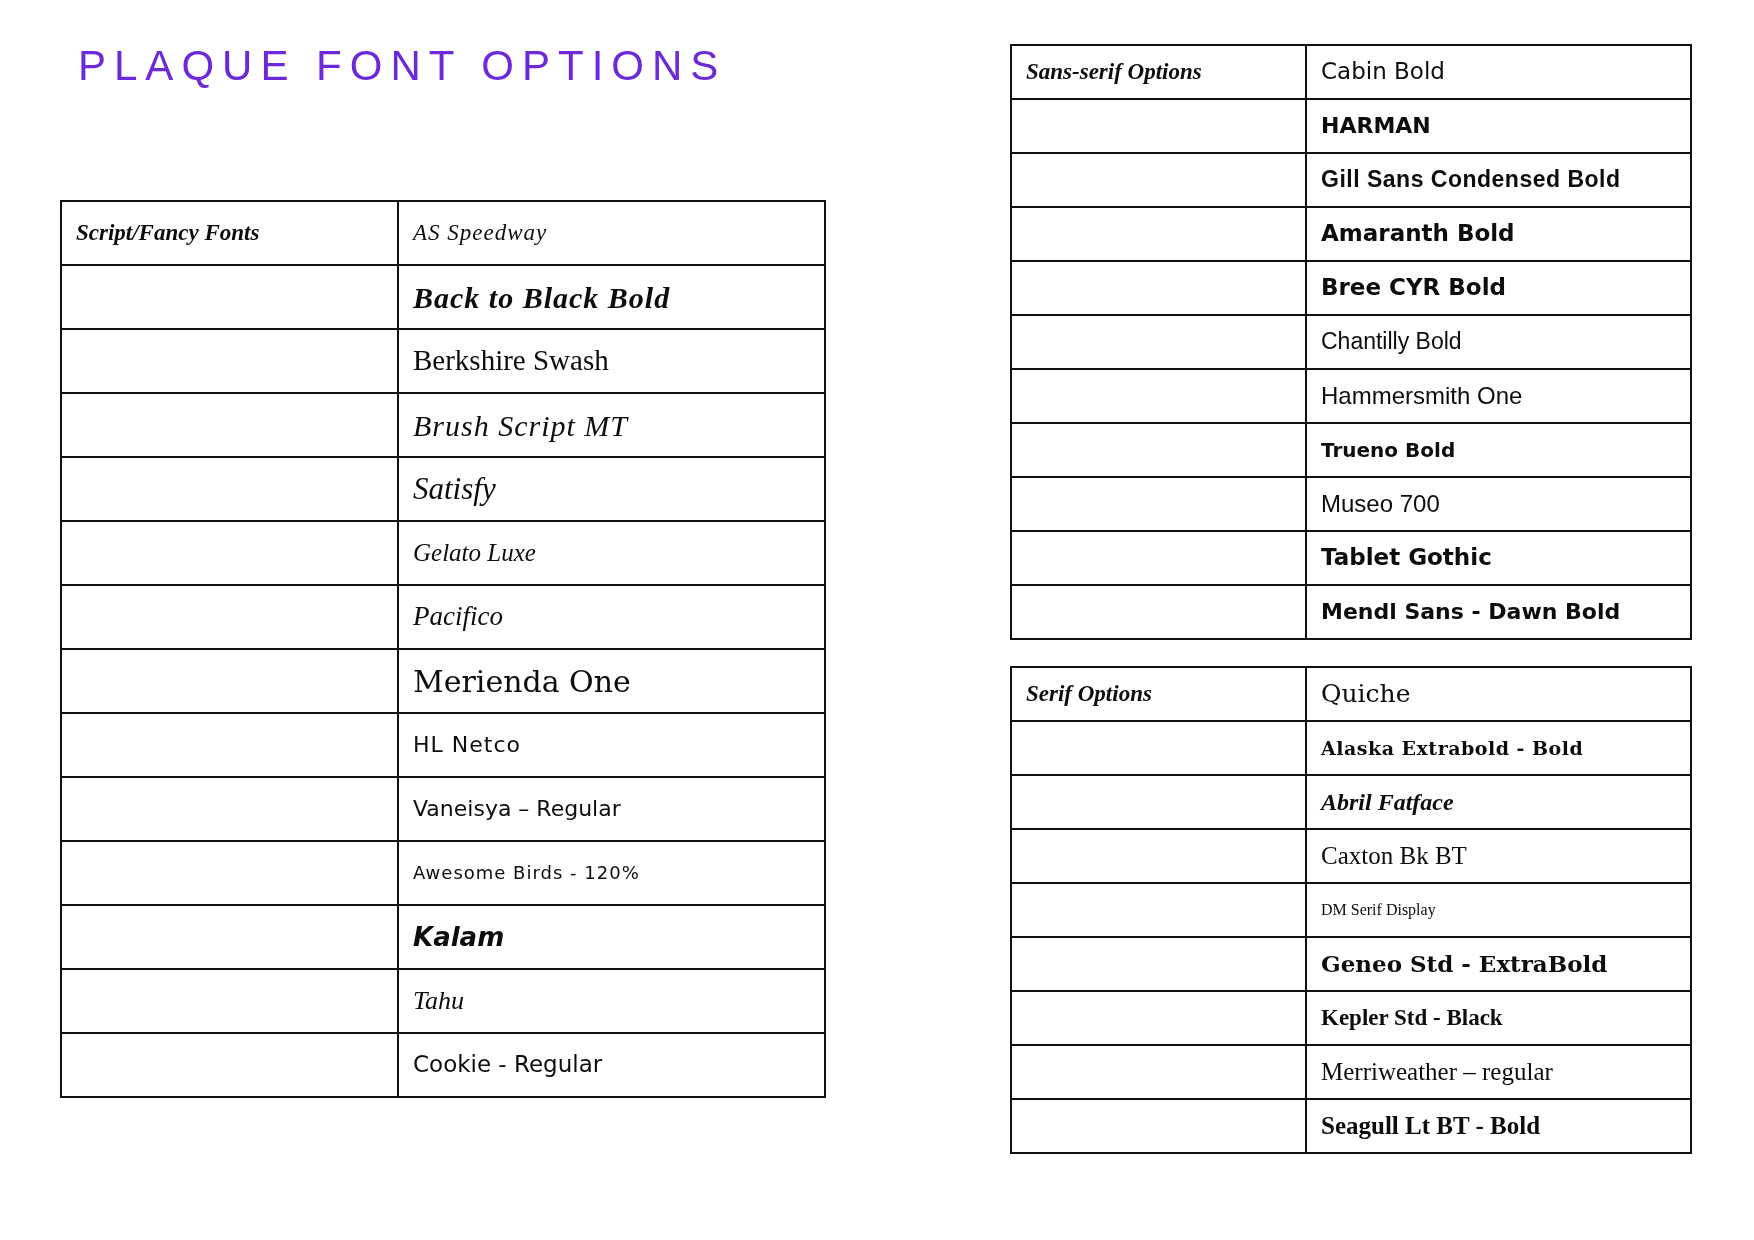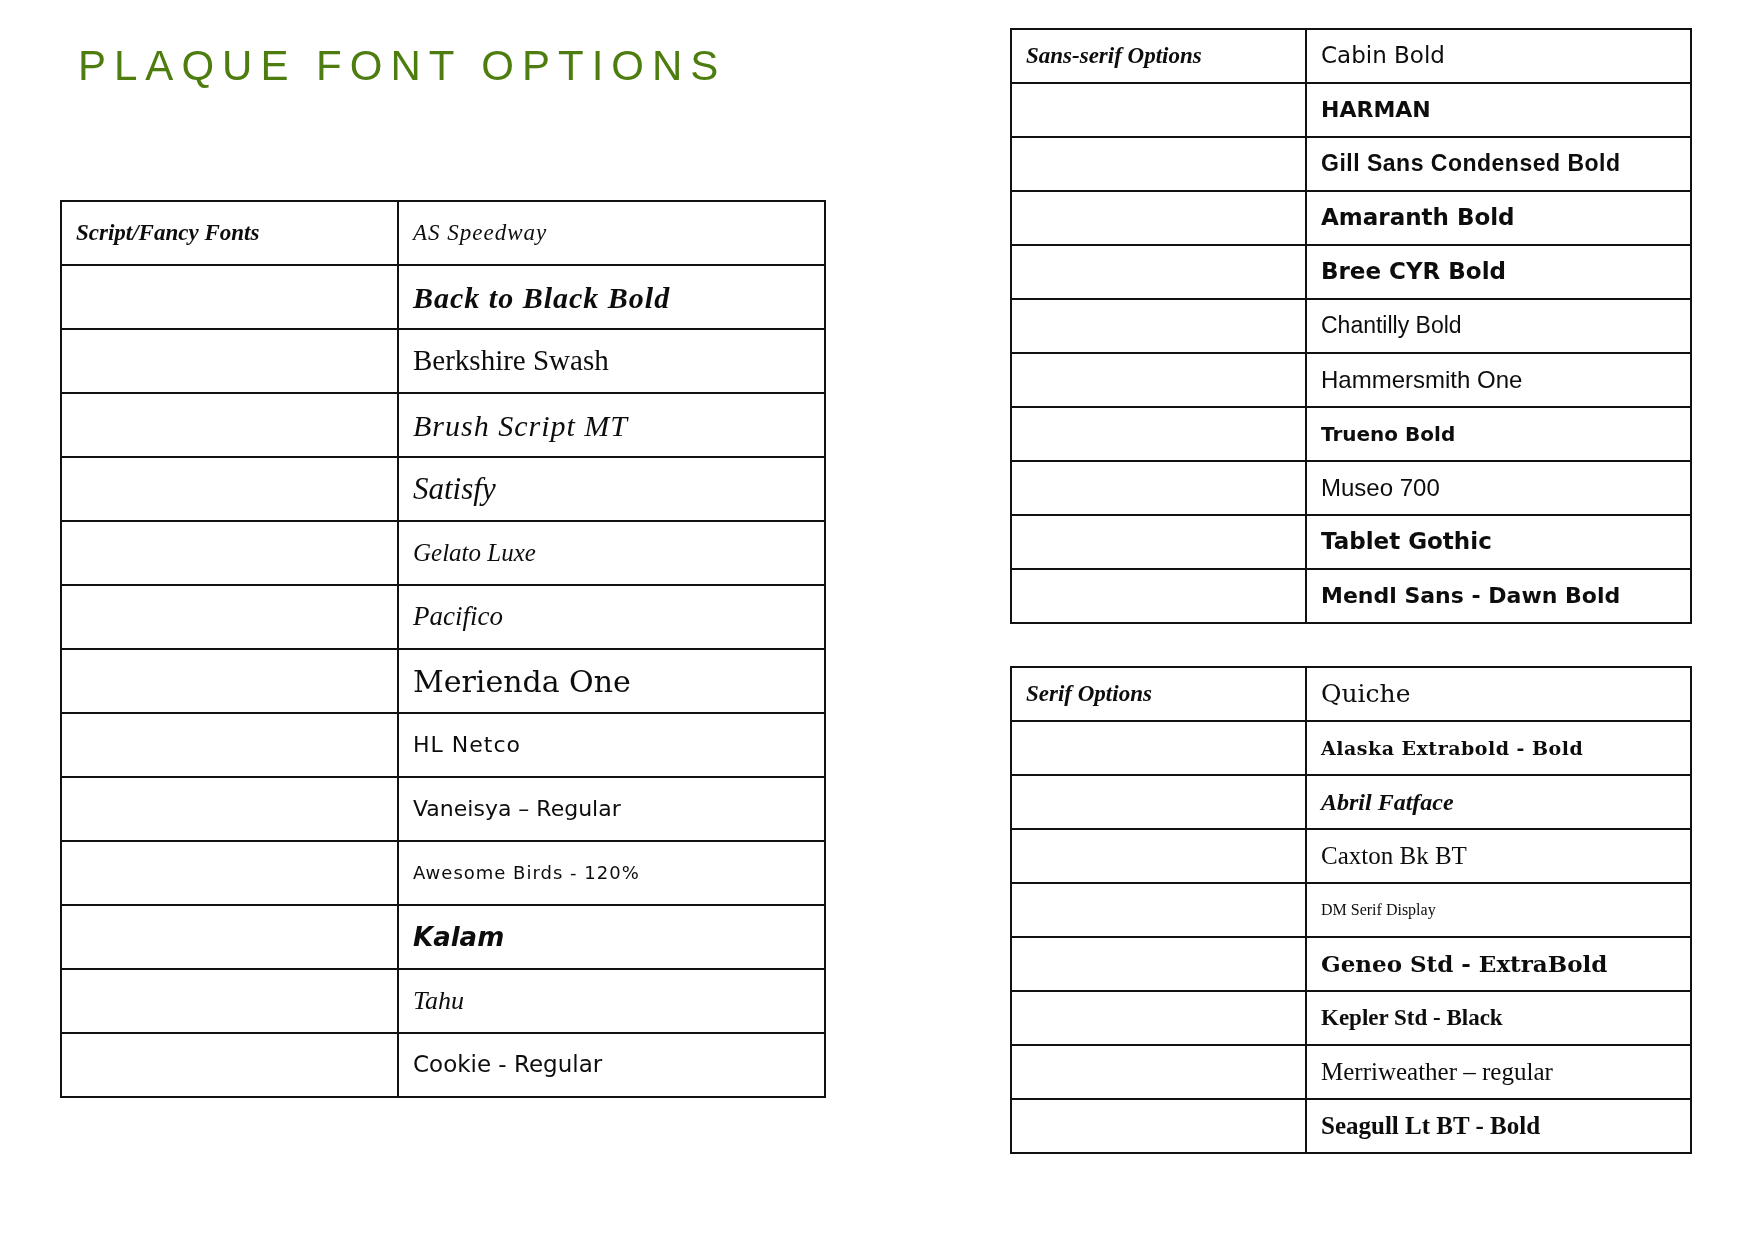--- a/index.html
+++ b/index.html
@@ -17,21 +17,21 @@
   }
 
   .page-title {
     position: absolute;
     left: 78px;
     top: 42px;
     font-family: "Liberation Sans", sans-serif;
     font-size: 42px;
     font-weight: 400;
     letter-spacing: 8px;
-    color: #4d7c0f;
+    color: #6d28d9;
     white-space: nowrap;
   }
 
   
   .font-table {
     position: absolute;
     border-collapse: collapse;
     table-layout: fixed;
   }
   .font-table td {
@@ -72,21 +72,21 @@
   .s-hlnetco      { font-family:"DejaVu Sans", sans-serif; font-size:22px; letter-spacing:1px; }
   .s-vaneisya     { font-family:"DejaVu Sans", sans-serif; font-size:22px; }
   .s-awesome      { font-family:"DejaVu Sans", sans-serif; font-size:18px; letter-spacing:1px; }
   .s-kalam        { font-family:"DejaVu Sans", sans-serif; font-weight:bold; font-style:italic; font-size:26px; }
   .s-tahu         { font-family:"Liberation Serif", serif; font-style:italic; font-size:26px; }
   .s-cookie       { font-family:"DejaVu Sans", sans-serif; font-size:23px; }
 
   
   #sans-table {
     left: 1010px;
-    top: 28px;
+    top: 44px;
     width: 620px;
   }
   #sans-table td.cat-col { width: 265px; height: 52px; }
   #sans-table td.sample-col { width: 355px; border-radius: 18px; }
 
   #serif-table {
     left: 1010px;
     top: 666px;
     width: 620px;
   }

